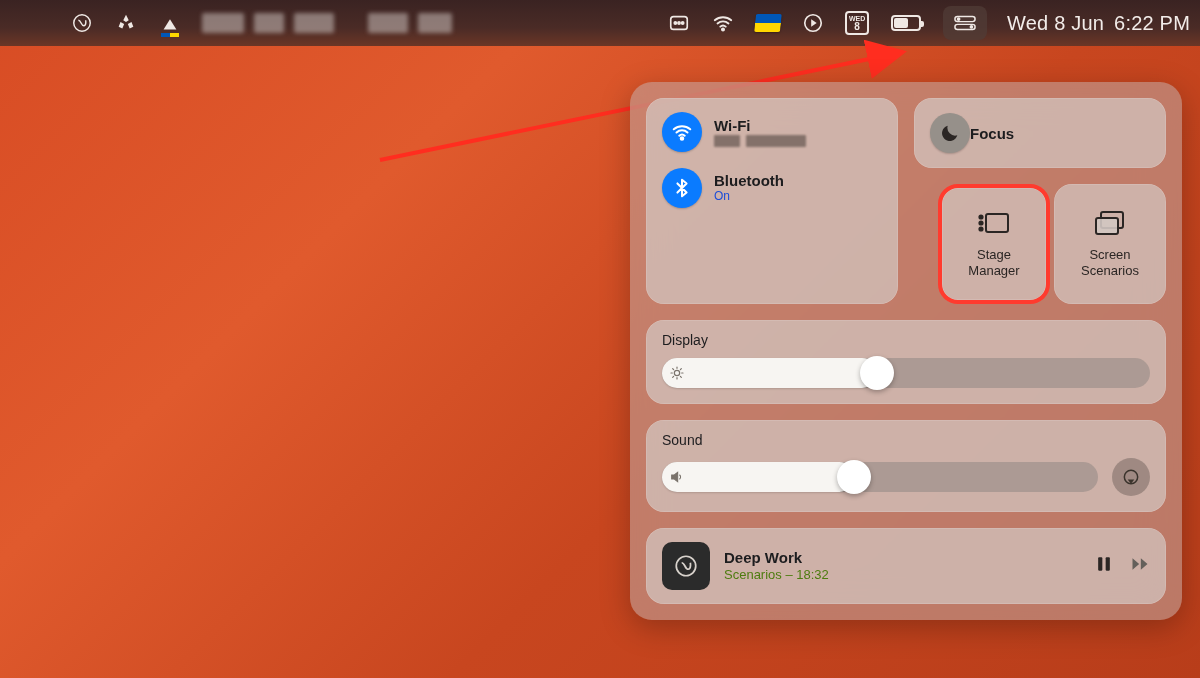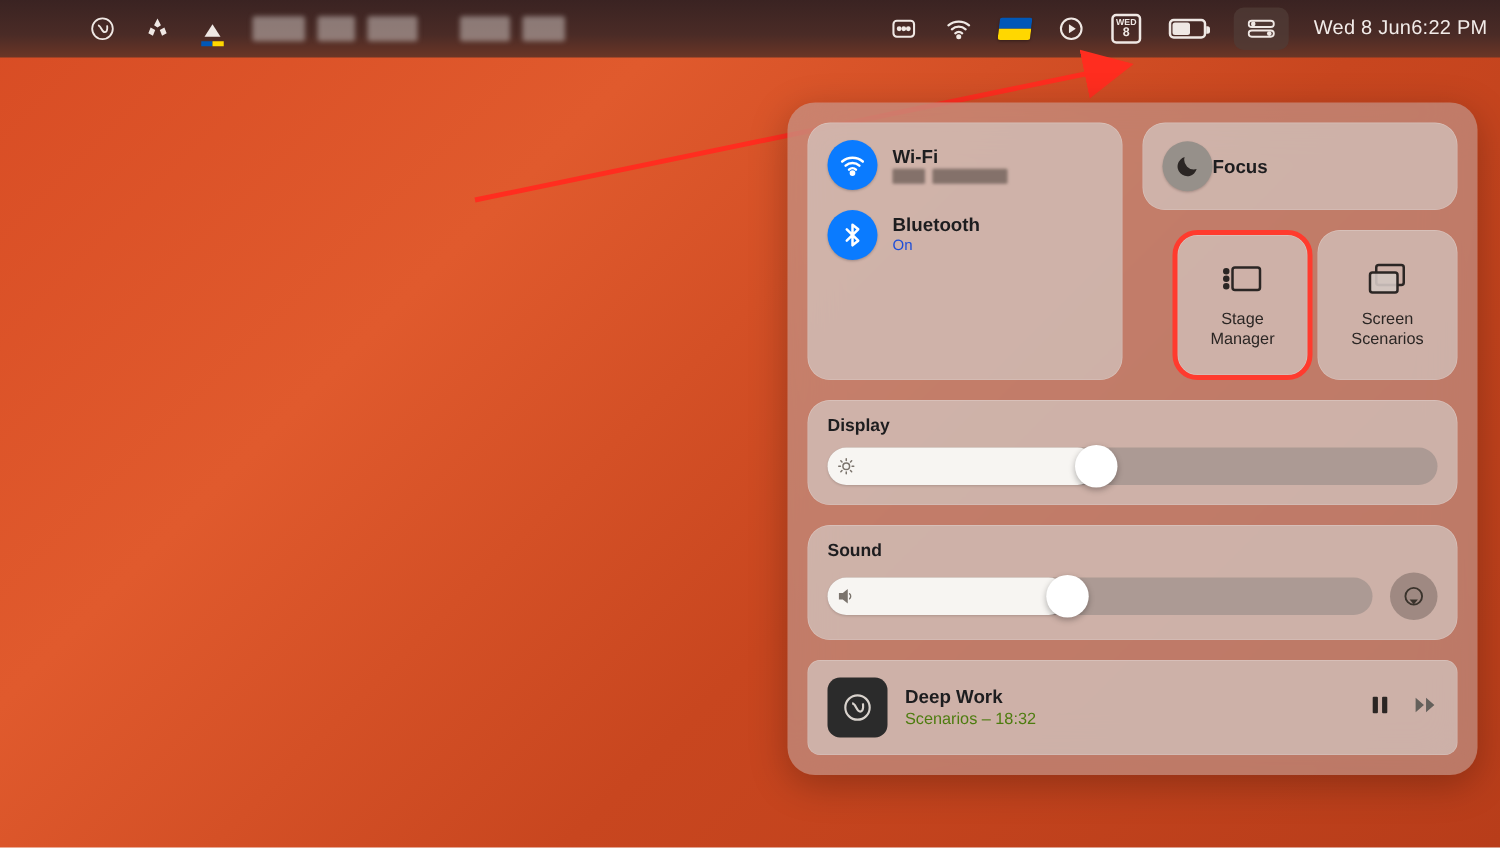--- a/index.html
+++ b/index.html
@@ -28,21 +28,21 @@
 
   .menubar .right { margin-left: auto; display: flex; align-items: center; gap: 20px; }
 
   .cc-button {
     width: 44px; height: 34px; border-radius: 8px;
     background: rgba(80,60,55,0.75);
     display: flex; align-items: center; justify-content: center;
   }
   .cc-button svg { width: 22px; height: 16px; }
 
-  .clock { font-size: 16px; letter-spacing: 0.2px; white-space: nowrap; display: flex; }
+  .clock { font-size: 20px; letter-spacing: 0.2px; white-space: nowrap; display: flex; gap: 10px; }
 
   
   .arrow-wrap { position: absolute; top: 10px; left: 0; width: 1200px; height: 200px; pointer-events: none; }
 
   
   .cc-panel {
     position: absolute;
     top: 82px; right: 18px;
     width: 552px;
     border-radius: 22px;
@@ -92,21 +92,21 @@
   .small-tile .ic { width: 36px; height: 28px; display:flex; align-items:center; justify-content:center; }
   .small-tile .ic svg { width: 34px; height: 26px; }
 
   .highlight-ring {
     border: 4px solid #ff3b2e;
     border-radius: 20px;
   }
 
   
   .slider-section { padding: 12px 16px 16px; }
-  .slider-title { font-size: 14px; font-weight: 700; color: #1d1d1f; margin-bottom: 10px; }
+  .slider-title { font-size: 14px; font-weight: 400; color: #1d1d1f; margin-bottom: 10px; }
   .slider-row { display: flex; align-items: center; gap: 14px; }
   .slider-track {
     position: relative; flex: 1;
     height: 30px; border-radius: 15px;
     background: rgba(150,140,135,0.6);
   }
   .slider-fill {
     position: absolute; top: 0; left: 0; bottom: 0;
     background: #f7f5f2; border-radius: 15px;
     width: 44%;
@@ -124,21 +124,21 @@
   .slider-icon svg { width: 16px; height: 16px; color: #6f6861; }
 
   .out-btn {
     width: 38px; height: 38px; border-radius: 50%;
     background: rgba(120,105,100,0.55);
     display:flex; align-items:center; justify-content:center;
   }
   .out-btn svg { width:20px; height:20px; }
 
   
-  .np { display:flex; align-items:center; gap: 14px; padding: 14px 16px; border-radius: 10px; }
+  .np { display:flex; align-items:center; gap: 14px; padding: 14px 16px; }
   .np-art {
     width: 48px; height: 48px; border-radius: 10px;
     background: #2b2b2b; display:flex; align-items:center; justify-content:center;
   }
   .np-art svg { width: 26px; height: 26px; }
   .np-txt { flex:1; display:flex; flex-direction:column; line-height:1.25; }
   .np-title { font-size: 15px; font-weight: 700; color: #1d1d1f; }
   .np-sub { font-size: 13px; color: #4d7c0f; }
   .np-ctl { display:flex; gap: 16px; align-items:center; }
   .np-ctl svg { width: 20px; height: 20px; }

